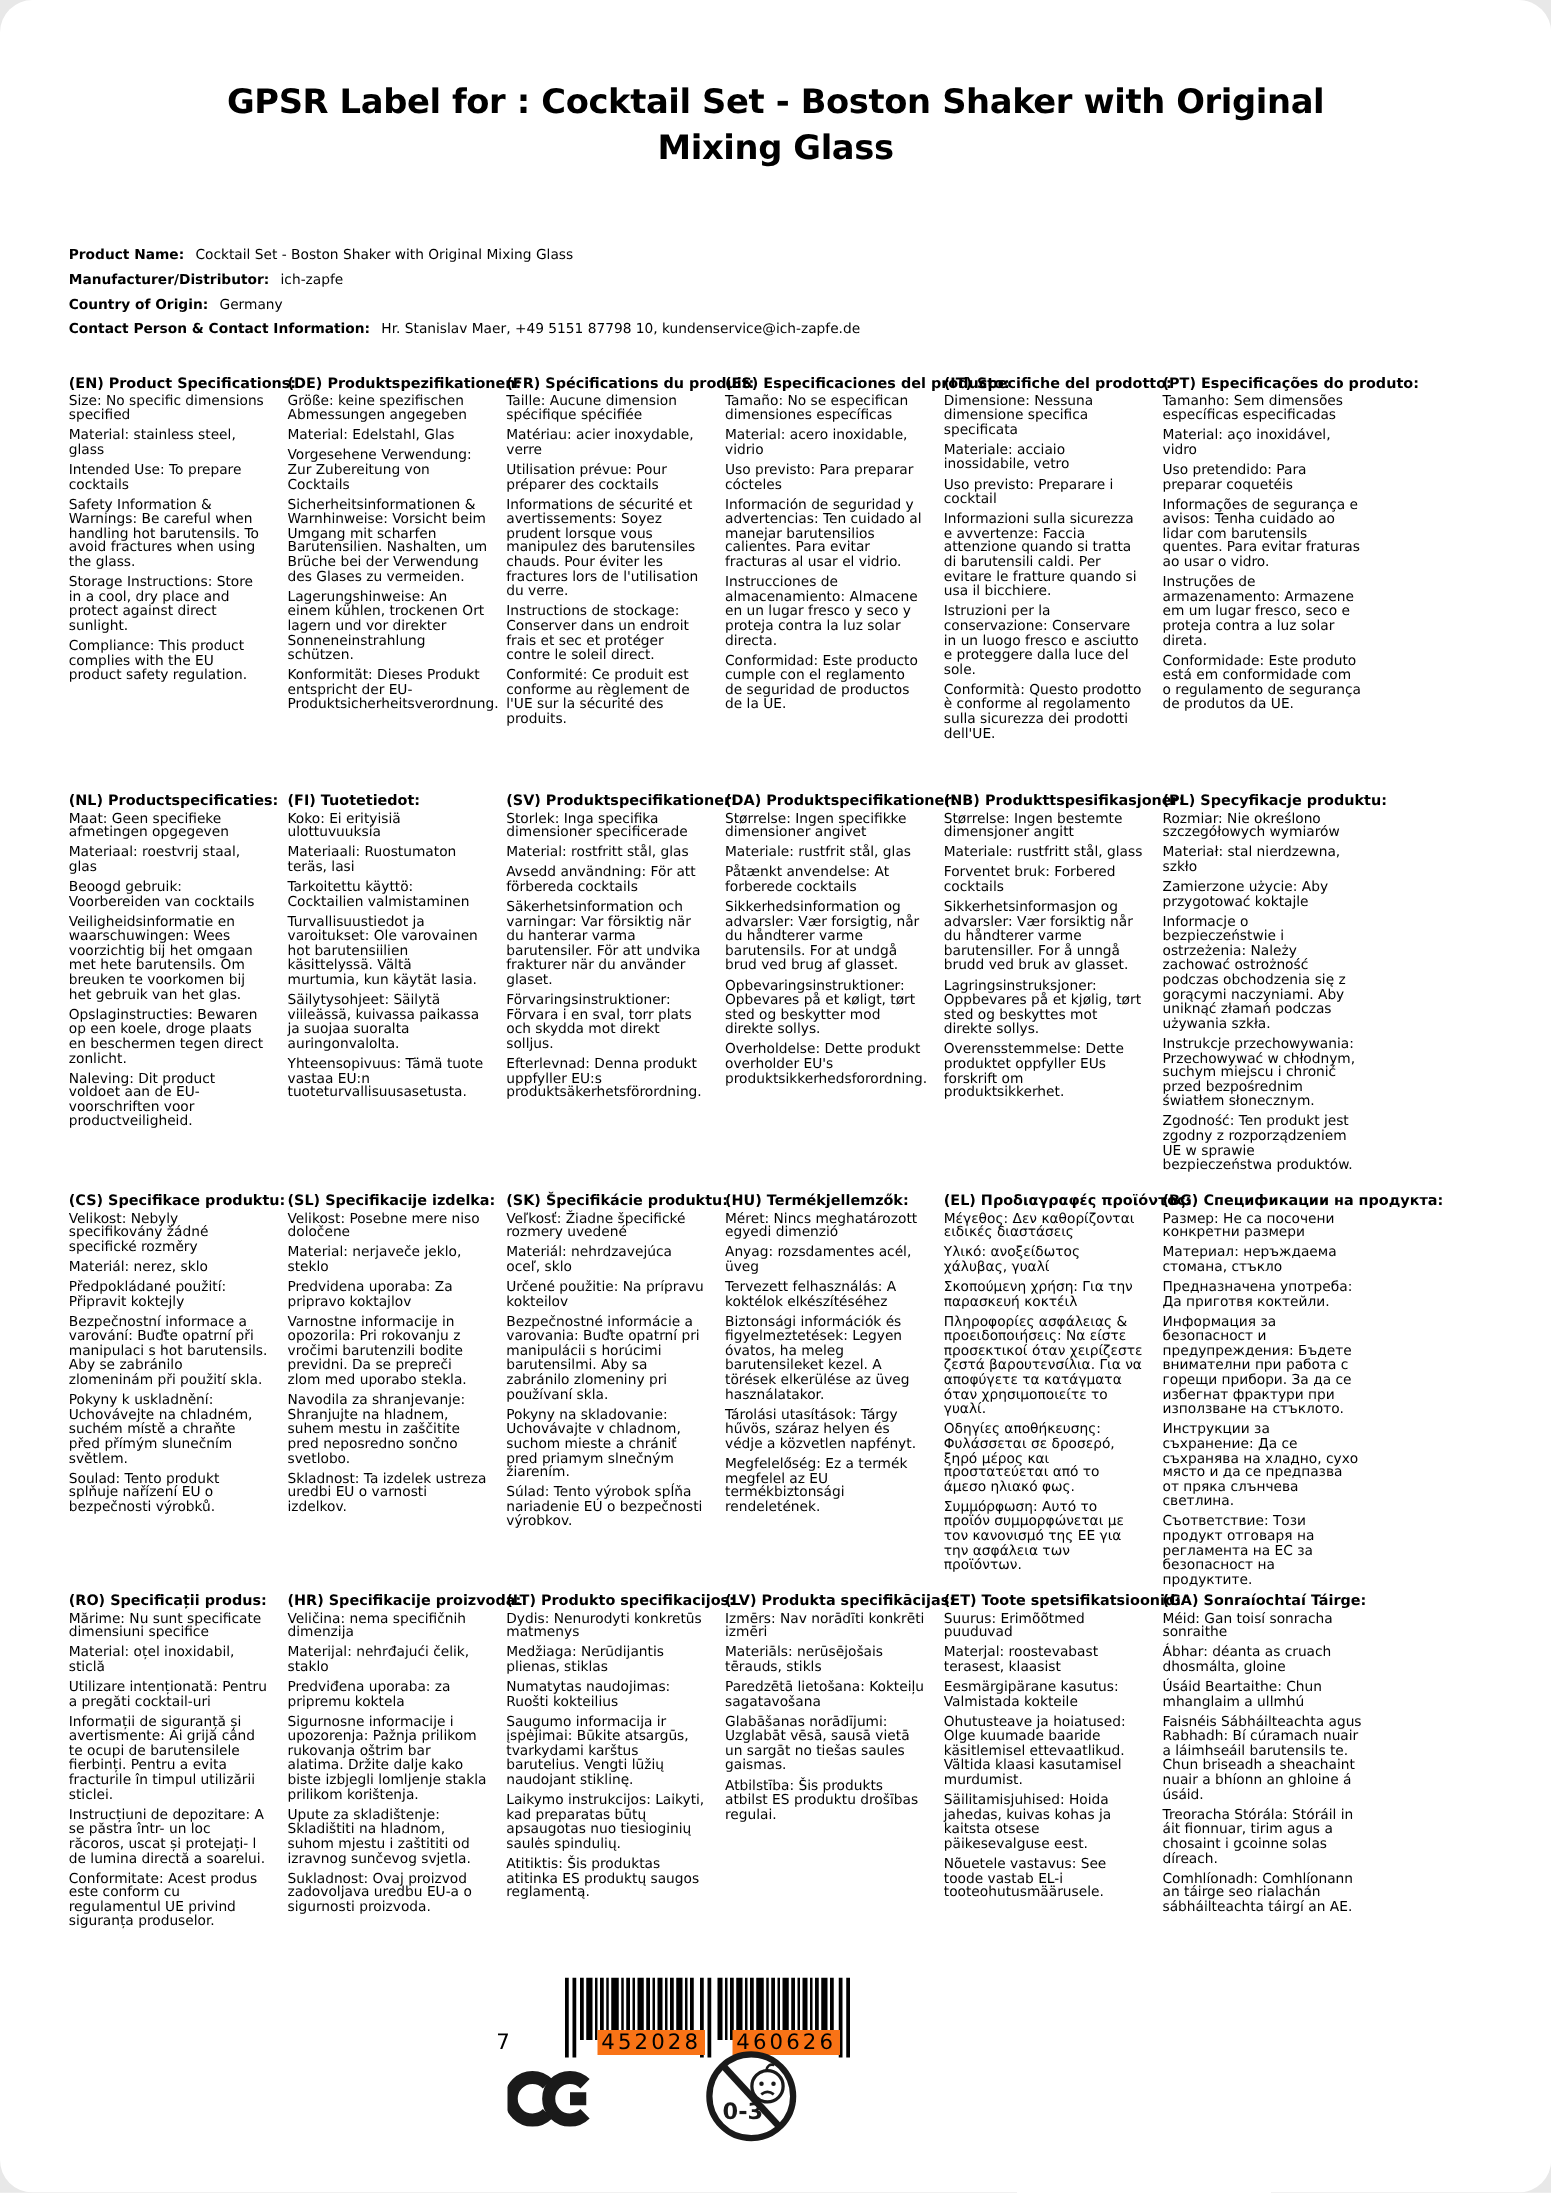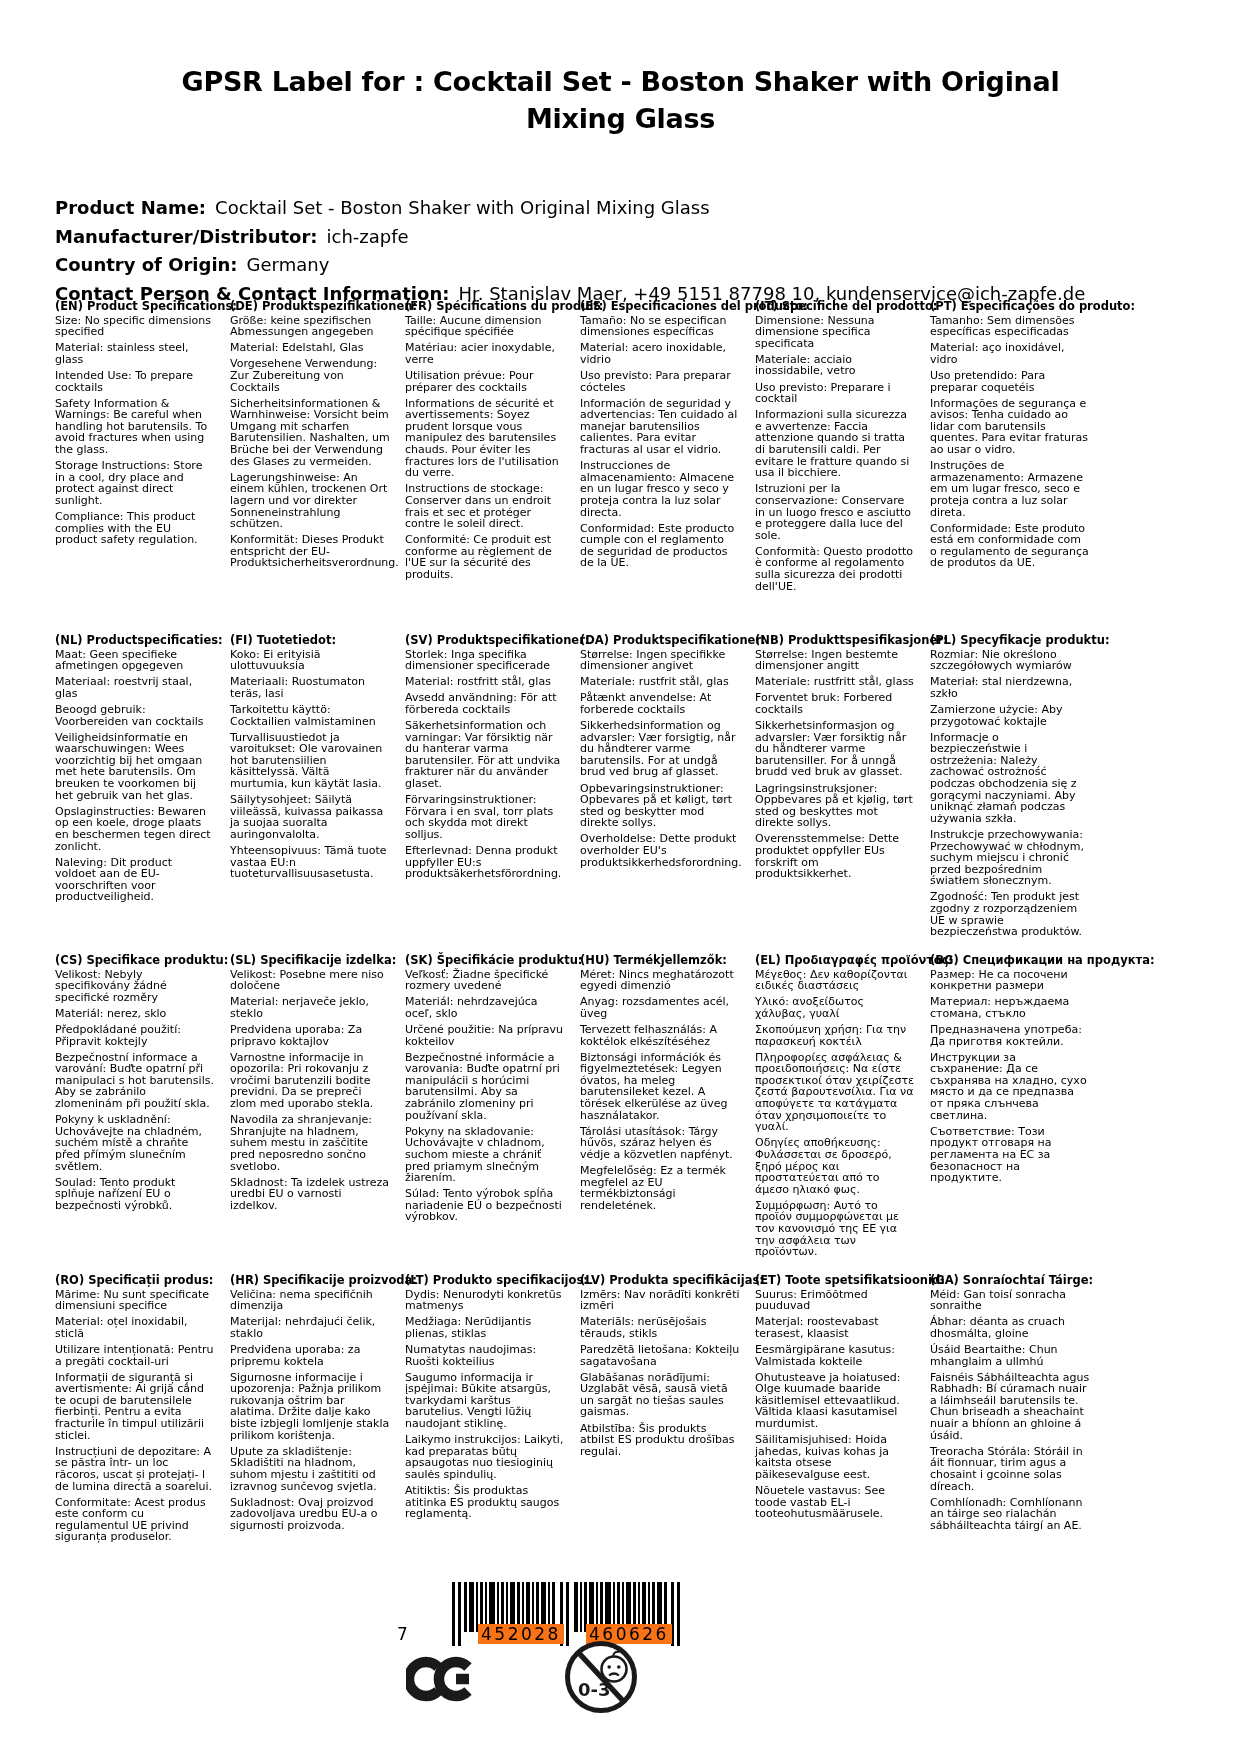--- a/index.html
+++ b/index.html
@@ -6,34 +6,35 @@
   html, body { margin: 0; padding: 0; background: #e8e8e8; }
   .page {
     position: relative;
     width: 1241px;
     height: 1754px;
     margin: 0 auto;
     background: #ffffff;
     color: #000;
     font-family: "DejaVu Sans", sans-serif;
     overflow: hidden;
+    border-radius: 26px;
   }
   .title {
     position: absolute;
     top: 46px; left: 130px; right: 130px;
     text-align: center;
     font-size: 27px;
     font-weight: bold;
     line-height: 1.35;
     letter-spacing: -0.3px;
   }
   .product-info {
     position: absolute;
     top: 197px; left: 55px; right: 55px;
-    font-size: 18px;
+    font-size: 11px;
     line-height: 1.25;
   }
   .pi-row { margin-bottom: 6px; white-space: nowrap; }
   .pi-label { font-weight: bold; margin-right: 9px; }
   .spec-grid {
     position: absolute;
     top: 301px; left: 55px;
     width: 1131px;
     display: grid;
     grid-template-columns: repeat(6, 160px);
@@ -247,20 +248,21 @@
         <p class="spec-item">Σκοπούμενη χρήση: Για την παρασκευή κοκτέιλ</p>
         <p class="spec-item">Πληροφορίες ασφάλειας &amp; προειδοποιήσεις: Να είστε προσεκτικοί όταν χειρίζεστε ζεστά βαρουτενσίλια. Για να αποφύγετε τα κατάγματα όταν χρησιμοποιείτε το γυαλί.</p>
         <p class="spec-item">Οδηγίες αποθήκευσης: Φυλάσσεται σε δροσερό, ξηρό μέρος και προστατεύεται από το άμεσο ηλιακό φως.</p>
         <p class="spec-item">Συμμόρφωση: Αυτό το προϊόν συμμορφώνεται με τον κανονισμό της ΕΕ για την ασφάλεια των προϊόντων.</p>
       </div>
       <div class="spec-block r2">
         <h3>(BG) Спецификации на продукта:</h3>
         <p class="spec-item">Размер: Не са посочени конкретни размери</p>
         <p class="spec-item">Материал: неръждаема стомана, стъкло</p>
         <p class="spec-item">Предназначена употреба: Да приготвя коктейли.</p>
+        <p class="spec-item">Информация за безопасност и предупреждения: Бъдете внимателни при работа с горещи прибори. За да се избегнат фрактури при използване на стъклото.</p>
         <p class="spec-item">Инструкции за съхранение: Да се съхранява на хладно, сухо място и да се предпазва от пряка слънчева светлина.</p>
         <p class="spec-item">Съответствие: Този продукт отговаря на регламента на ЕС за безопасност на продуктите.</p>
       </div>
       <div class="spec-block r3">
         <h3>(RO) Specificații produs:</h3>
         <p class="spec-item">Mărime: Nu sunt specificate dimensiuni specifice</p>
         <p class="spec-item">Material: oțel inoxidabil, sticlă</p>
         <p class="spec-item">Utilizare intenționată: Pentru a pregăti cocktail-uri</p>
         <p class="spec-item">Informații de siguranță și avertismente: Ai grijă când te ocupi de barutensilele fierbinți. Pentru a evita fracturile în timpul utilizării sticlei.</p>
         <p class="spec-item">Instrucțiuni de depozitare: A se păstra într- un loc răcoros, uscat și protejați- l de lumina directă a soarelui.</p>

